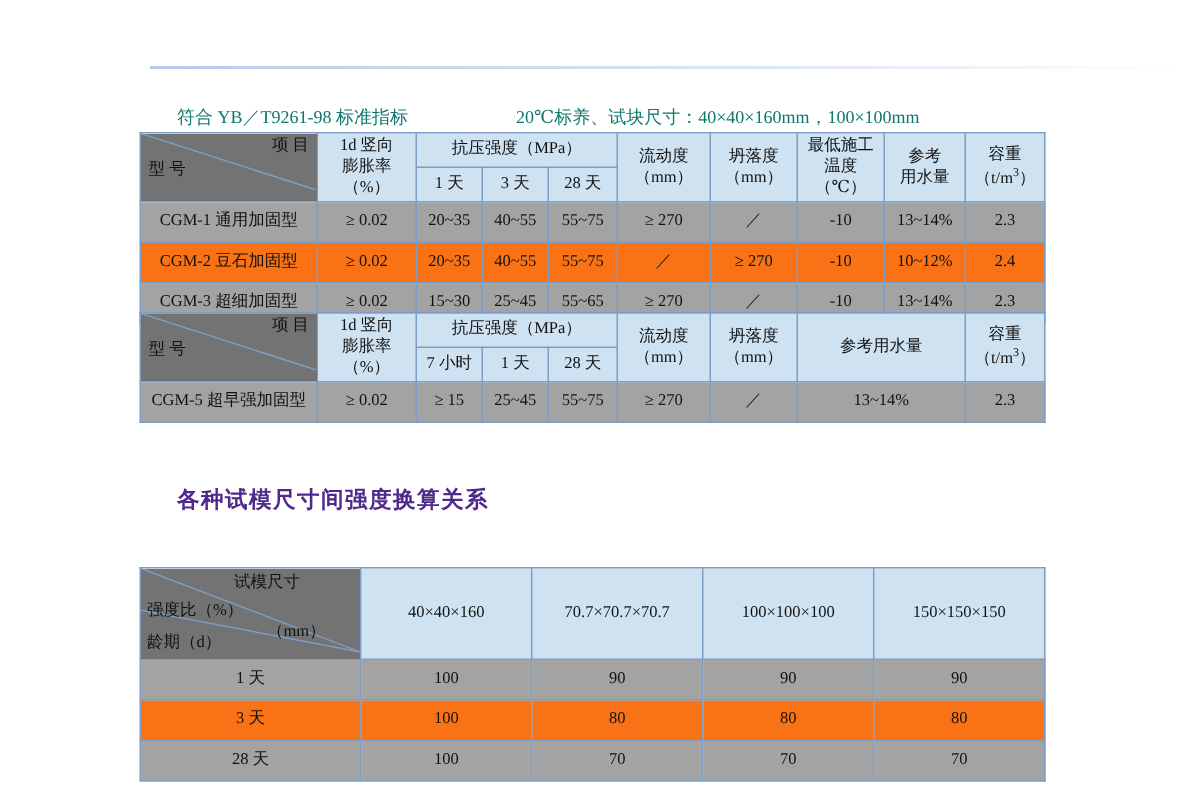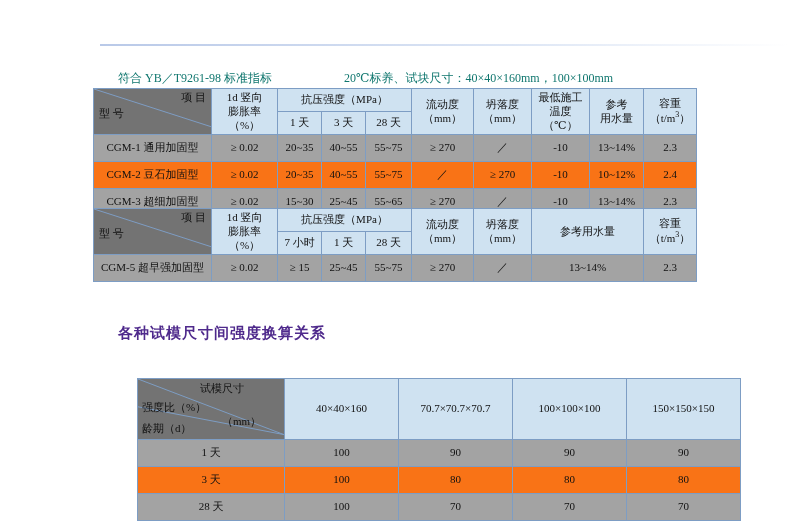--- a/index.html
+++ b/index.html
@@ -107,21 +107,21 @@
   .corner .bl {
     position: absolute;
     left: 5px;
     bottom: 14px;
     font-size: 11px;
   }
   .sup { font-size: 8px; vertical-align: super; }
 
   #table1 { left: 93px; top: 88px; width: 603px; }
   #table2 { left: 93px; top: 208px; width: 603px; }
-  #table3 { left: 93px; top: 378px; width: 603px; margin-left: 44px; }
+  #table3 { left: 93px; top: 378px; width: 603px; }
 
   .corner3 { height: 56px; }
   .corner3 .tr { right: 40px; top: 3px; }
   .corner3 .mid {
     position: absolute;
     left: 4px;
     top: 22px;
     font-size: 11px;
   }
   .corner3 .bl { left: 4px; bottom: 3px; }

